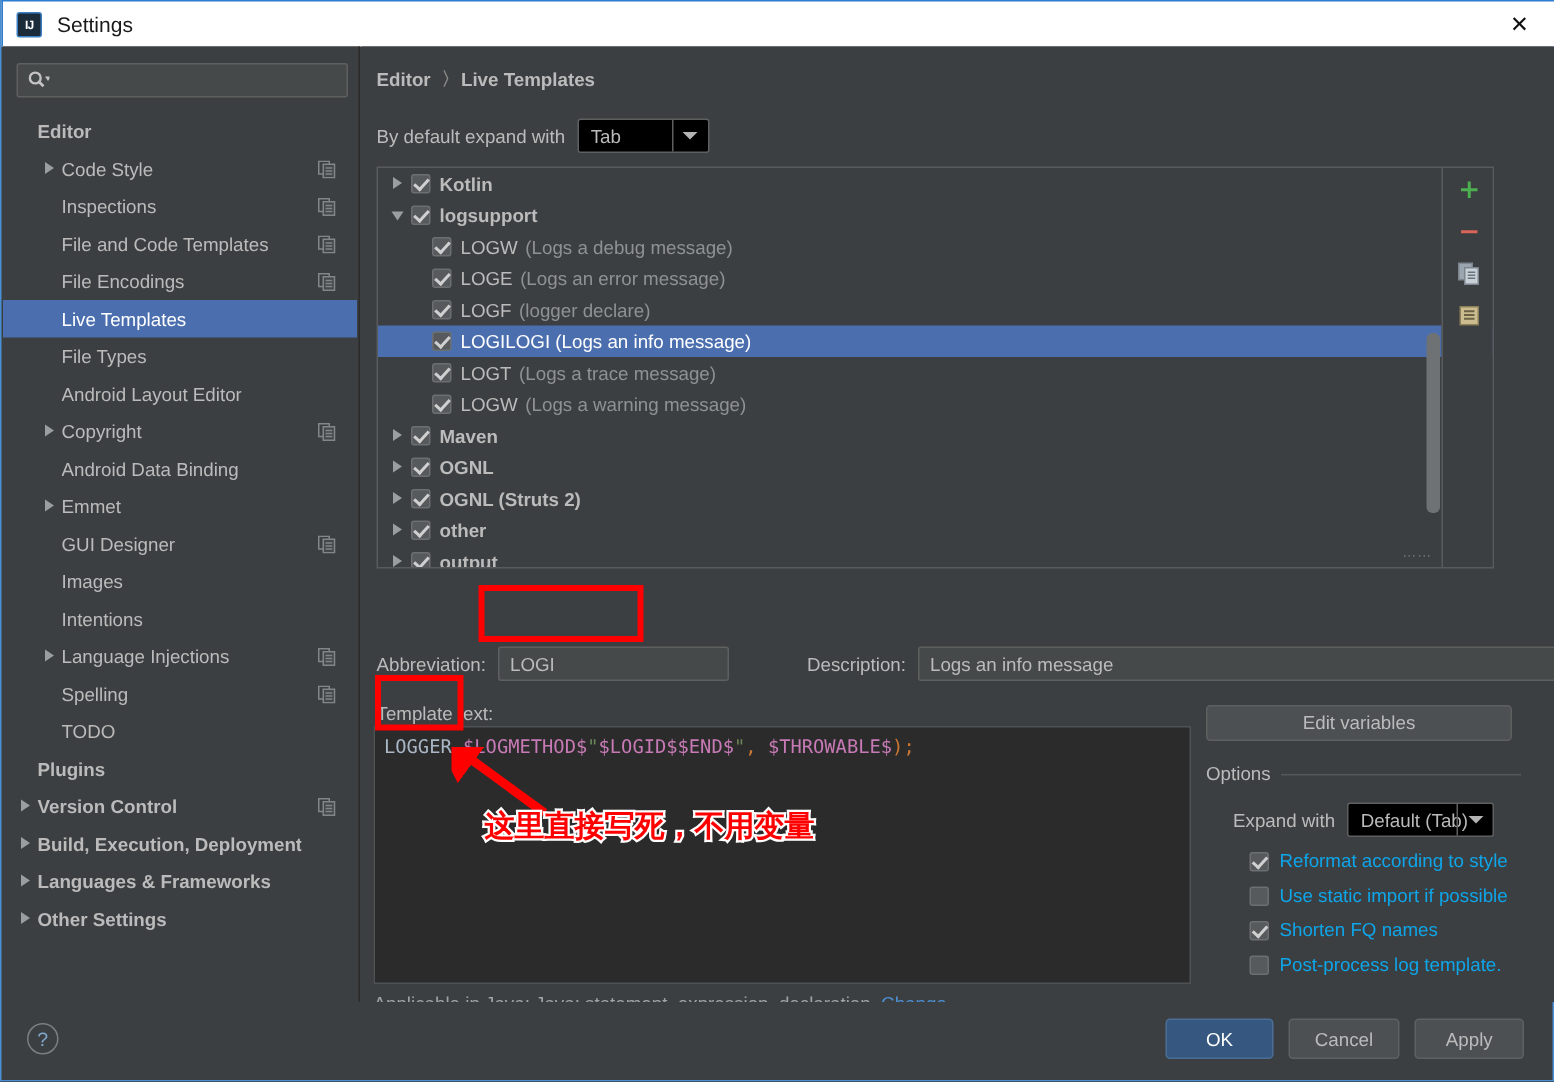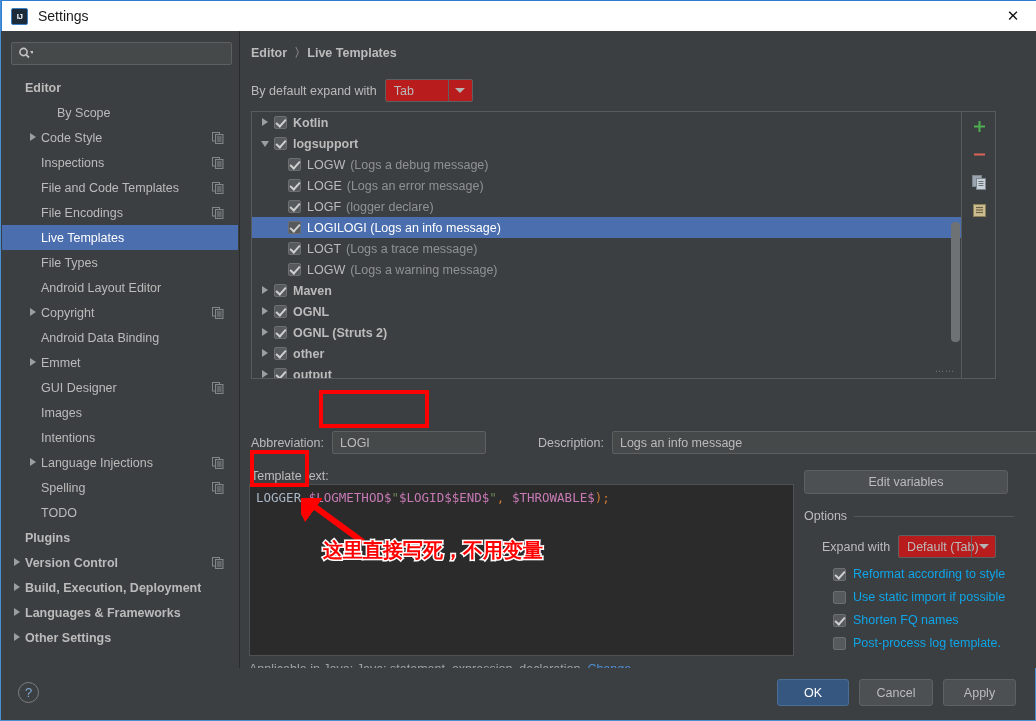--- a/index.html
+++ b/index.html
@@ -103,21 +103,21 @@
     display: flex; align-items: center; gap: 8px;
   }
   .bc-sep { color: #8a8a8a; font-weight: normal; }
 
   .expandrow {
     position: absolute; left: 10px; top: 48px;
     display: flex; align-items: center; gap: 8px;
   }
   .expandrow .lbl { color: #bbbbbb; font-size: 12.5px; }
   .combo {
-    height: 23px; background: #b91c1c;
+    height: 23px; background: #000000;
     border: 1px solid #5e6060; border-radius: 2px;
     display: inline-flex; align-items: center;
   }
   .combo .cval {
     color: #bbbbbb; font-size: 12.5px; padding: 0 8px;
     min-width: 0; white-space: nowrap;
   }
   .combo .carrow {
     width: 24px; height: 21px; border-left: 1px solid #5e6060;
     display: flex; align-items: center; justify-content: center;
@@ -308,25 +308,20 @@
           <path d="M12 4 l4 0 l-2 3 z" fill="#c3c3c3"></path>
         </svg>
       </span>
       <input class="search-input" type="text" placeholder="" style="">
     </div>
     <div class="tree" id="sidebar-tree">
         <div class="trow group">
           <span style="flex: 0 0 auto; display: inline-block; width: 10px;"></span>
           <span class="arrow"></span>
           <span class="tlabel">Editor</span>
-        </div>
-        <div class="trow">
-          <span style="flex: 0 0 auto; display: inline-block; width: 42px;"></span>
-          <span class="arrow"></span>
-          <span class="tlabel">By Scope</span>
         </div>
         <div class="trow">
           <span style="flex: 0 0 auto; display: inline-block; width: 26px;"></span>
           <span class="arrow closed"></span>
           <span class="tlabel">Code Style</span>
           <span class="copy-icon"><svg width="12" height="12" viewBox="0 0 12 12">
               <rect x="0.5" y="0.5" width="7" height="8.5" fill="none" stroke="#82868a"></rect>
               <rect x="3.5" y="2.5" width="7.5" height="9" fill="#44484a" stroke="#82868a"></rect>
               <line x1="5" y1="5" x2="9.5" y2="5" stroke="#82868a"></line>
               <line x1="5" y1="7" x2="9.5" y2="7" stroke="#82868a"></line>

